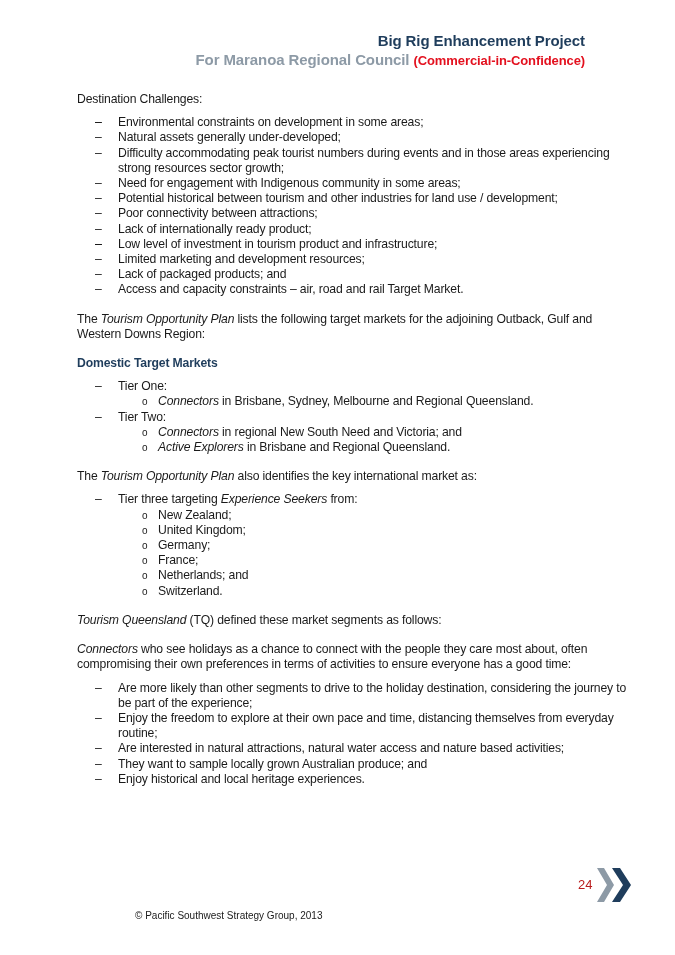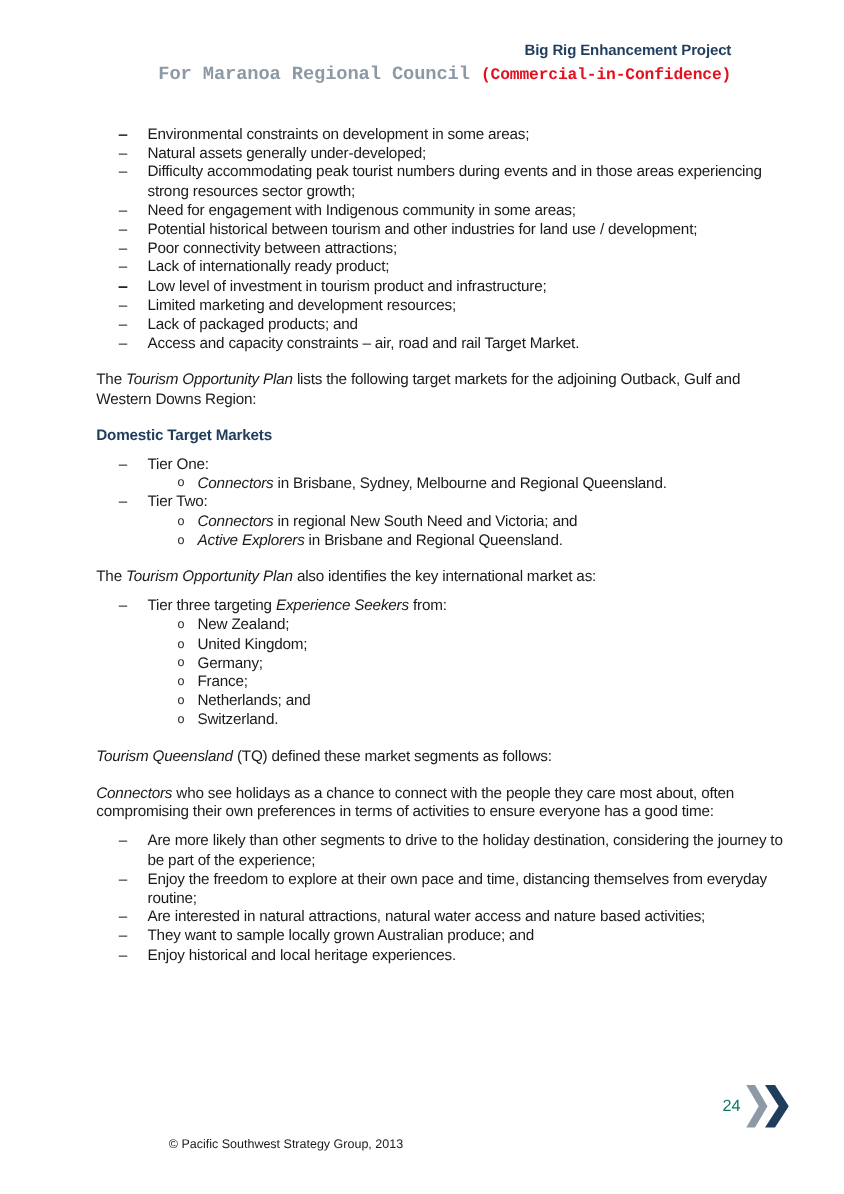--- a/index.html
+++ b/index.html
@@ -2,51 +2,52 @@
 <html><head>
 <meta charset="utf-8">
 <style>
   html, body { margin: 0; padding: 0; background: #ffffff; }
   body {
     width: 675px; height: 955px; position: relative; overflow: hidden;
     font-family: "Liberation Sans", "DejaVu Sans", sans-serif;
     color: #1a1a1a;
   }
   .header { position: absolute; right: 90px; top: 31px; text-align: right; }
-  .header .title { font-size: 12px; font-weight: bold; color: #1f3d5c; line-height: 19px; letter-spacing: -0.1px; }
-  .header .subtitle { font-size: 15px; font-weight: bold; color: #8d9aa6; line-height: 19px; letter-spacing: -0.1px; font-family: Liberation Mono, monospace; }
+  .header .title { font-size: 15px; font-weight: bold; color: #1f3d5c; line-height: 19px; letter-spacing: -0.1px; }
+  .header .subtitle { font-size: 15px; font-weight: bold; color: #8d9aa6; line-height: 19px; letter-spacing: -0.1px; }
   .header .subtitle .conf { color: #e3101e; font-size: 13px; }
 
   .content { position: absolute; left: 77px; top: 92px; width: 560px; font-size: 12.2px; line-height: 15.2px; letter-spacing: -0.15px; }
   .content p { margin: 0; }
   .gap-s { height: 8px; }
   .gap-m { height: 14px; }
   .h2 { color: #1f3d5c; font-weight: bold; font-size: 12.2px; }
 
   ul.dash { list-style: none; margin: 0; padding: 0; }
   ul.dash > li { position: relative; padding-left: 41px; }
   ul.dash > li > .bullet { position: absolute; left: 18px; top: 0; width: 12px; text-align: left; }
   ul.circ { list-style: none; margin: 0; padding: 0; }
   ul.circ > li { position: relative; padding-left: 40px; margin-left: 0; }
   ul.circ > li > .bullet { position: absolute; left: 24px; top: 0; font-size: 10px; }
   i { font-style: italic; }
 
-  .page-num { position: absolute; left: 578px; top: 877px; font-size: 13px; color: #0f766e; }
+  .page-num { position: absolute; left: 578px; top: 877px; font-size: 13px; color: #b91c1c; }
   .chevrons { position: absolute; left: 595px; top: 866px; width: 40px; height: 38px; }
   .footer { position: absolute; left: 104px; top: 910px; font-size: 10px; color: #1a1a1a; margin-left: 31px; }
 </style>
 </head>
 <body>
 
 <div class="header">
   <div class="title">Big Rig Enhancement Project</div>
   <div class="subtitle"><span>For Maranoa Regional Council </span><span class="conf">(Commercial-in-Confidence)</span></div>
 </div>
 
 <div class="content">
+  <p>Destination Challenges:</p>
   <div class="gap-s"></div>
   <ul class="dash">
     <li><span class="bullet">–</span></li>
     <li><span class="bullet">–</span><span>Environmental constraints on development in some areas;</span></li>
     <li><span class="bullet">–</span><span>Natural assets generally under-developed;</span></li>
     <li><span class="bullet">–</span><span>Difficulty accommodating peak tourist numbers during events and in those areas experiencing strong resources sector growth;</span></li>
     <li><span class="bullet">–</span><span>Need for engagement with Indigenous community in some areas;</span></li>
     <li><span class="bullet">–</span><span>Potential historical between tourism and other industries for land use / development;</span></li>
     <li><span class="bullet">–</span><span>Poor connectivity between attractions;</span></li>
     <li><span class="bullet">–</span><span>Lack of internationally ready product;</span></li>

